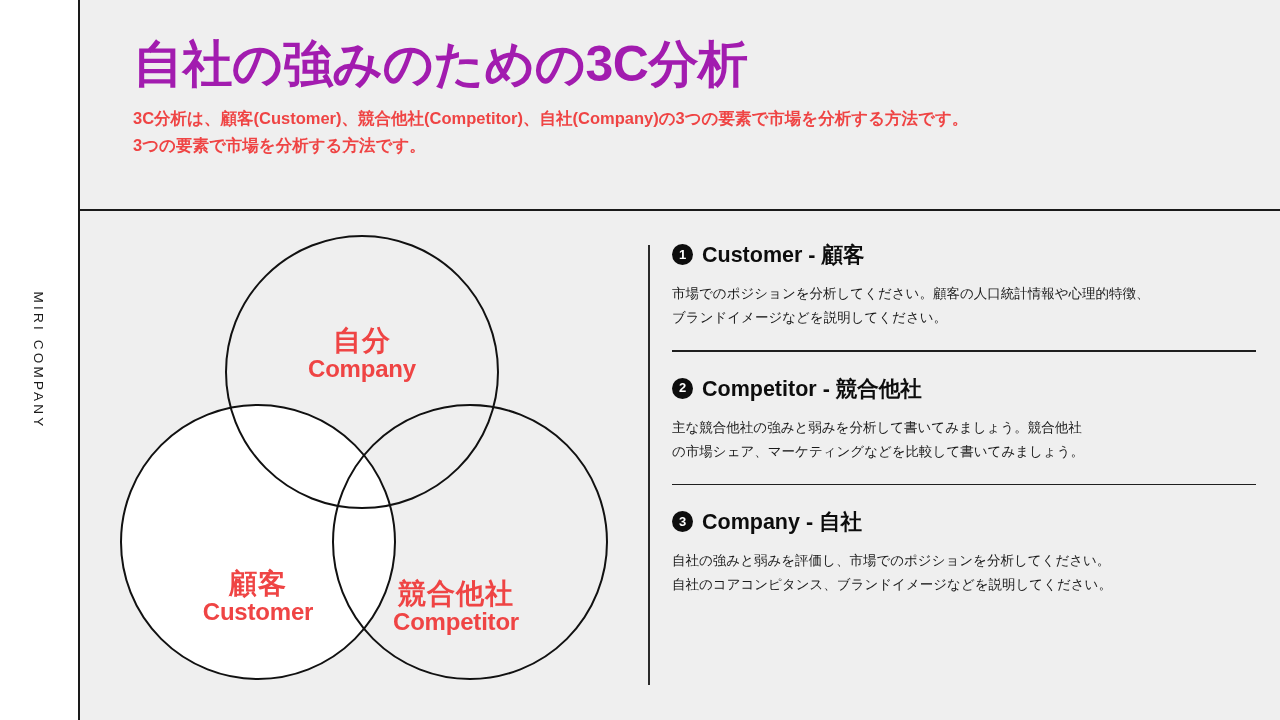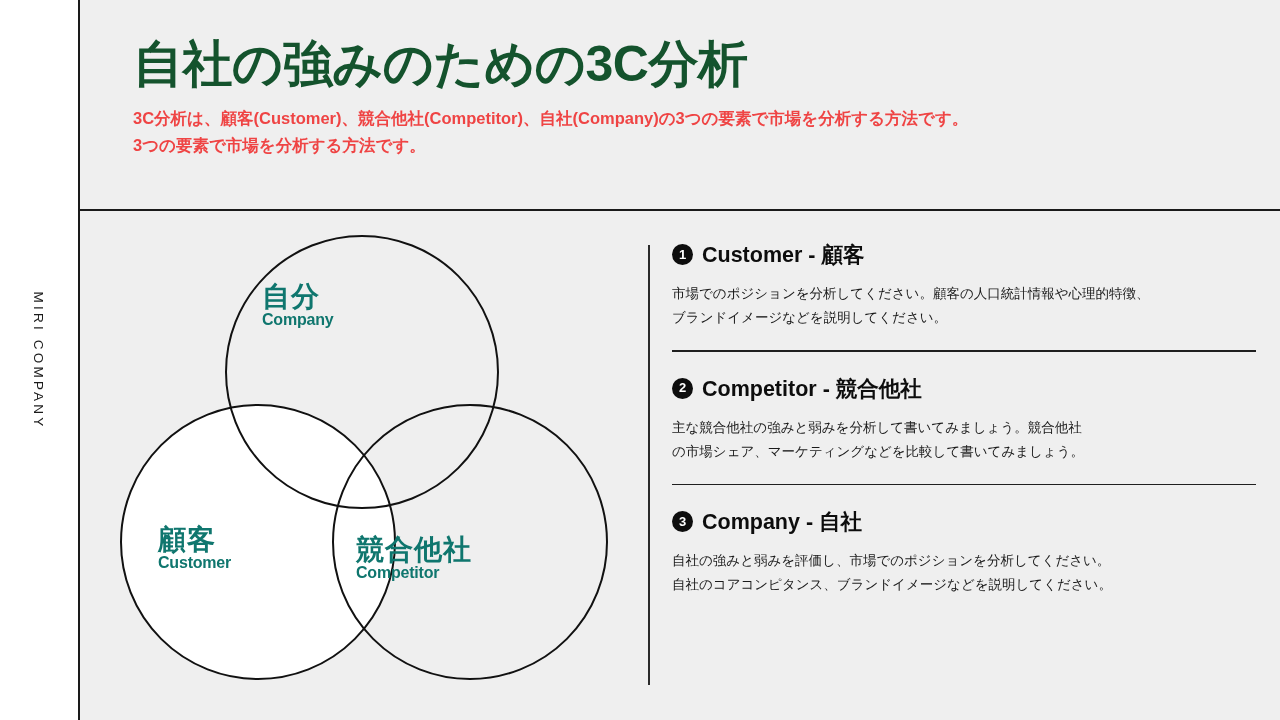--- a/index.html
+++ b/index.html
@@ -54,21 +54,21 @@
   .header {
     position:absolute;
     left:133px; top:36px;
     width:1110px;
   }
   .slide-title {
     font-size:50px;
     font-weight:bold;
     letter-spacing:-0.5px;
     line-height:1.12;
-    color:#14532d;
+    color:#a21caf;
     white-space:nowrap;
   }
   .slide-subtitle {
     margin-top:13px;
     font-size:16.5px;
     font-weight:bold;
     line-height:1.62;
     color:#ef4444;
   }
   .header-rule {
@@ -80,33 +80,35 @@
 
   
   .venn-wrap {
     position:absolute;
     left:100px; top:225px;
     width:540px; height:470px;
   }
   .venn-wrap svg { display:block; }
   .venn-label {
     position:absolute;
+    text-align:center;
     line-height:1.06;
-    color:#0f766e;
-    white-space:nowrap;
+    color:#ef4444;
+    white-space:nowrap;
+    margin-top:44px;
   }
   .venn-label .jp {
     display:block;
     font-size:28px;
     font-weight:bold;
     letter-spacing:1px;
   }
   .venn-label .en {
     display:block;
-    font-size:16px;
+    font-size:24px;
     font-weight:bold;
     letter-spacing:-0.2px;
   }
   .lbl-company  { left:162px; top:57px;  width:200px; }
   .lbl-customer { left:58px;  top:300px; width:200px; }
   .lbl-competitor{ left:256px; top:310px; width:200px; }
 
   
   .mid-rule {
     position:absolute;

